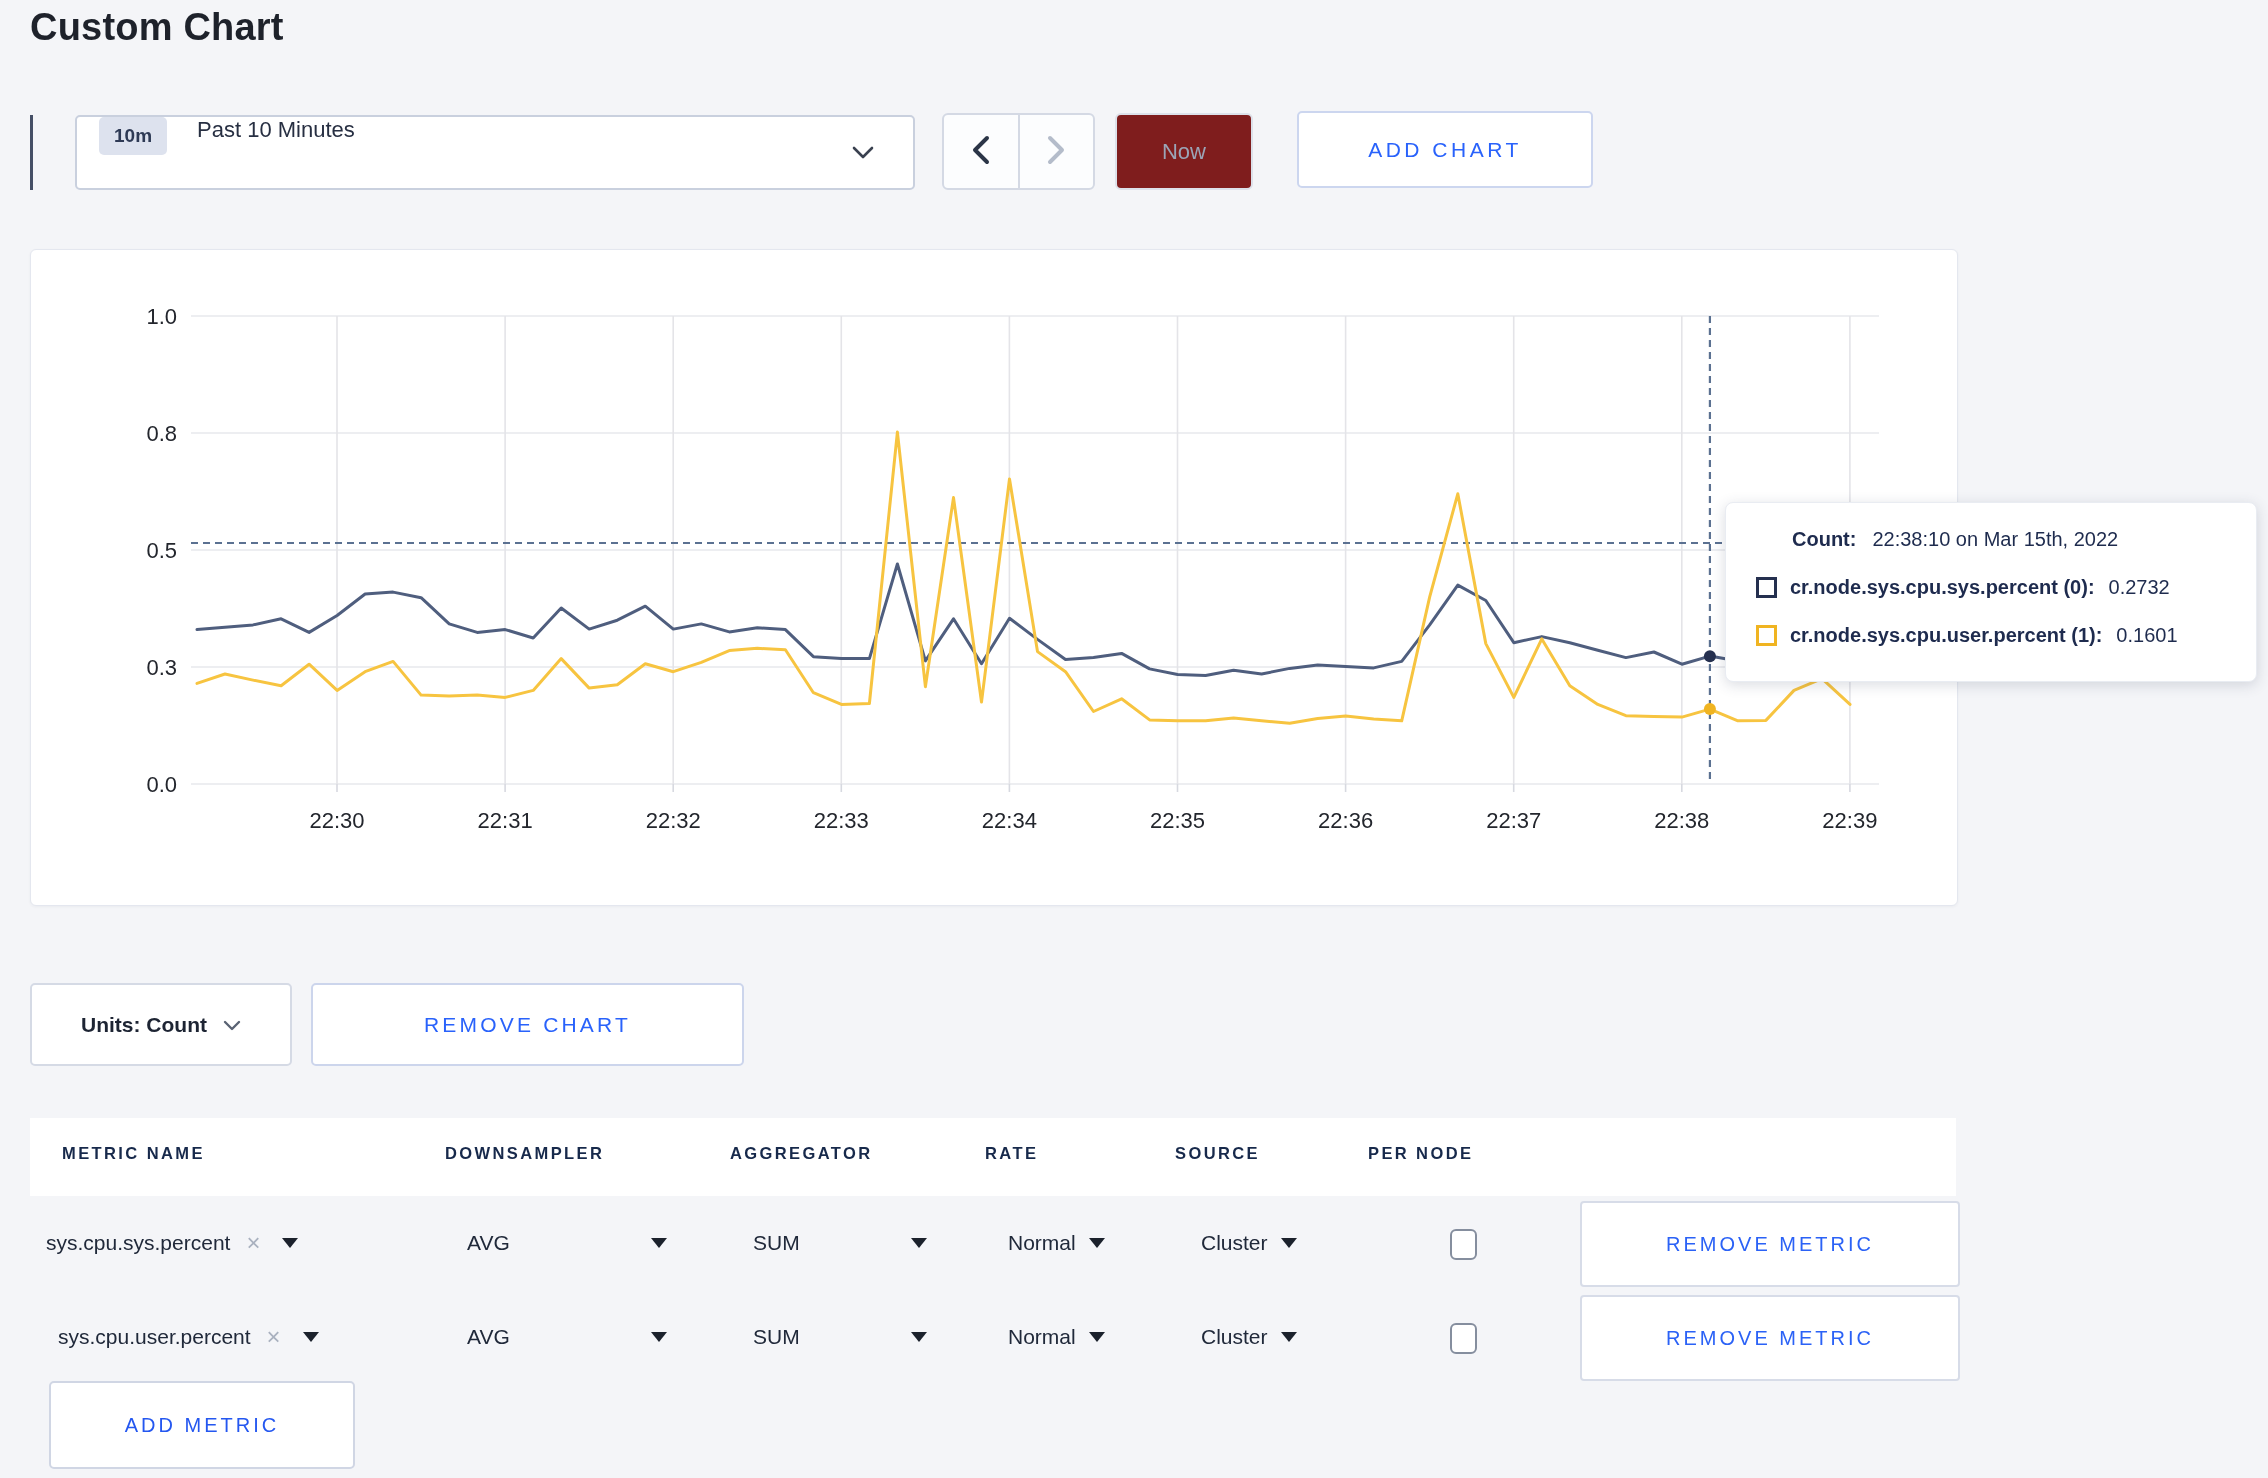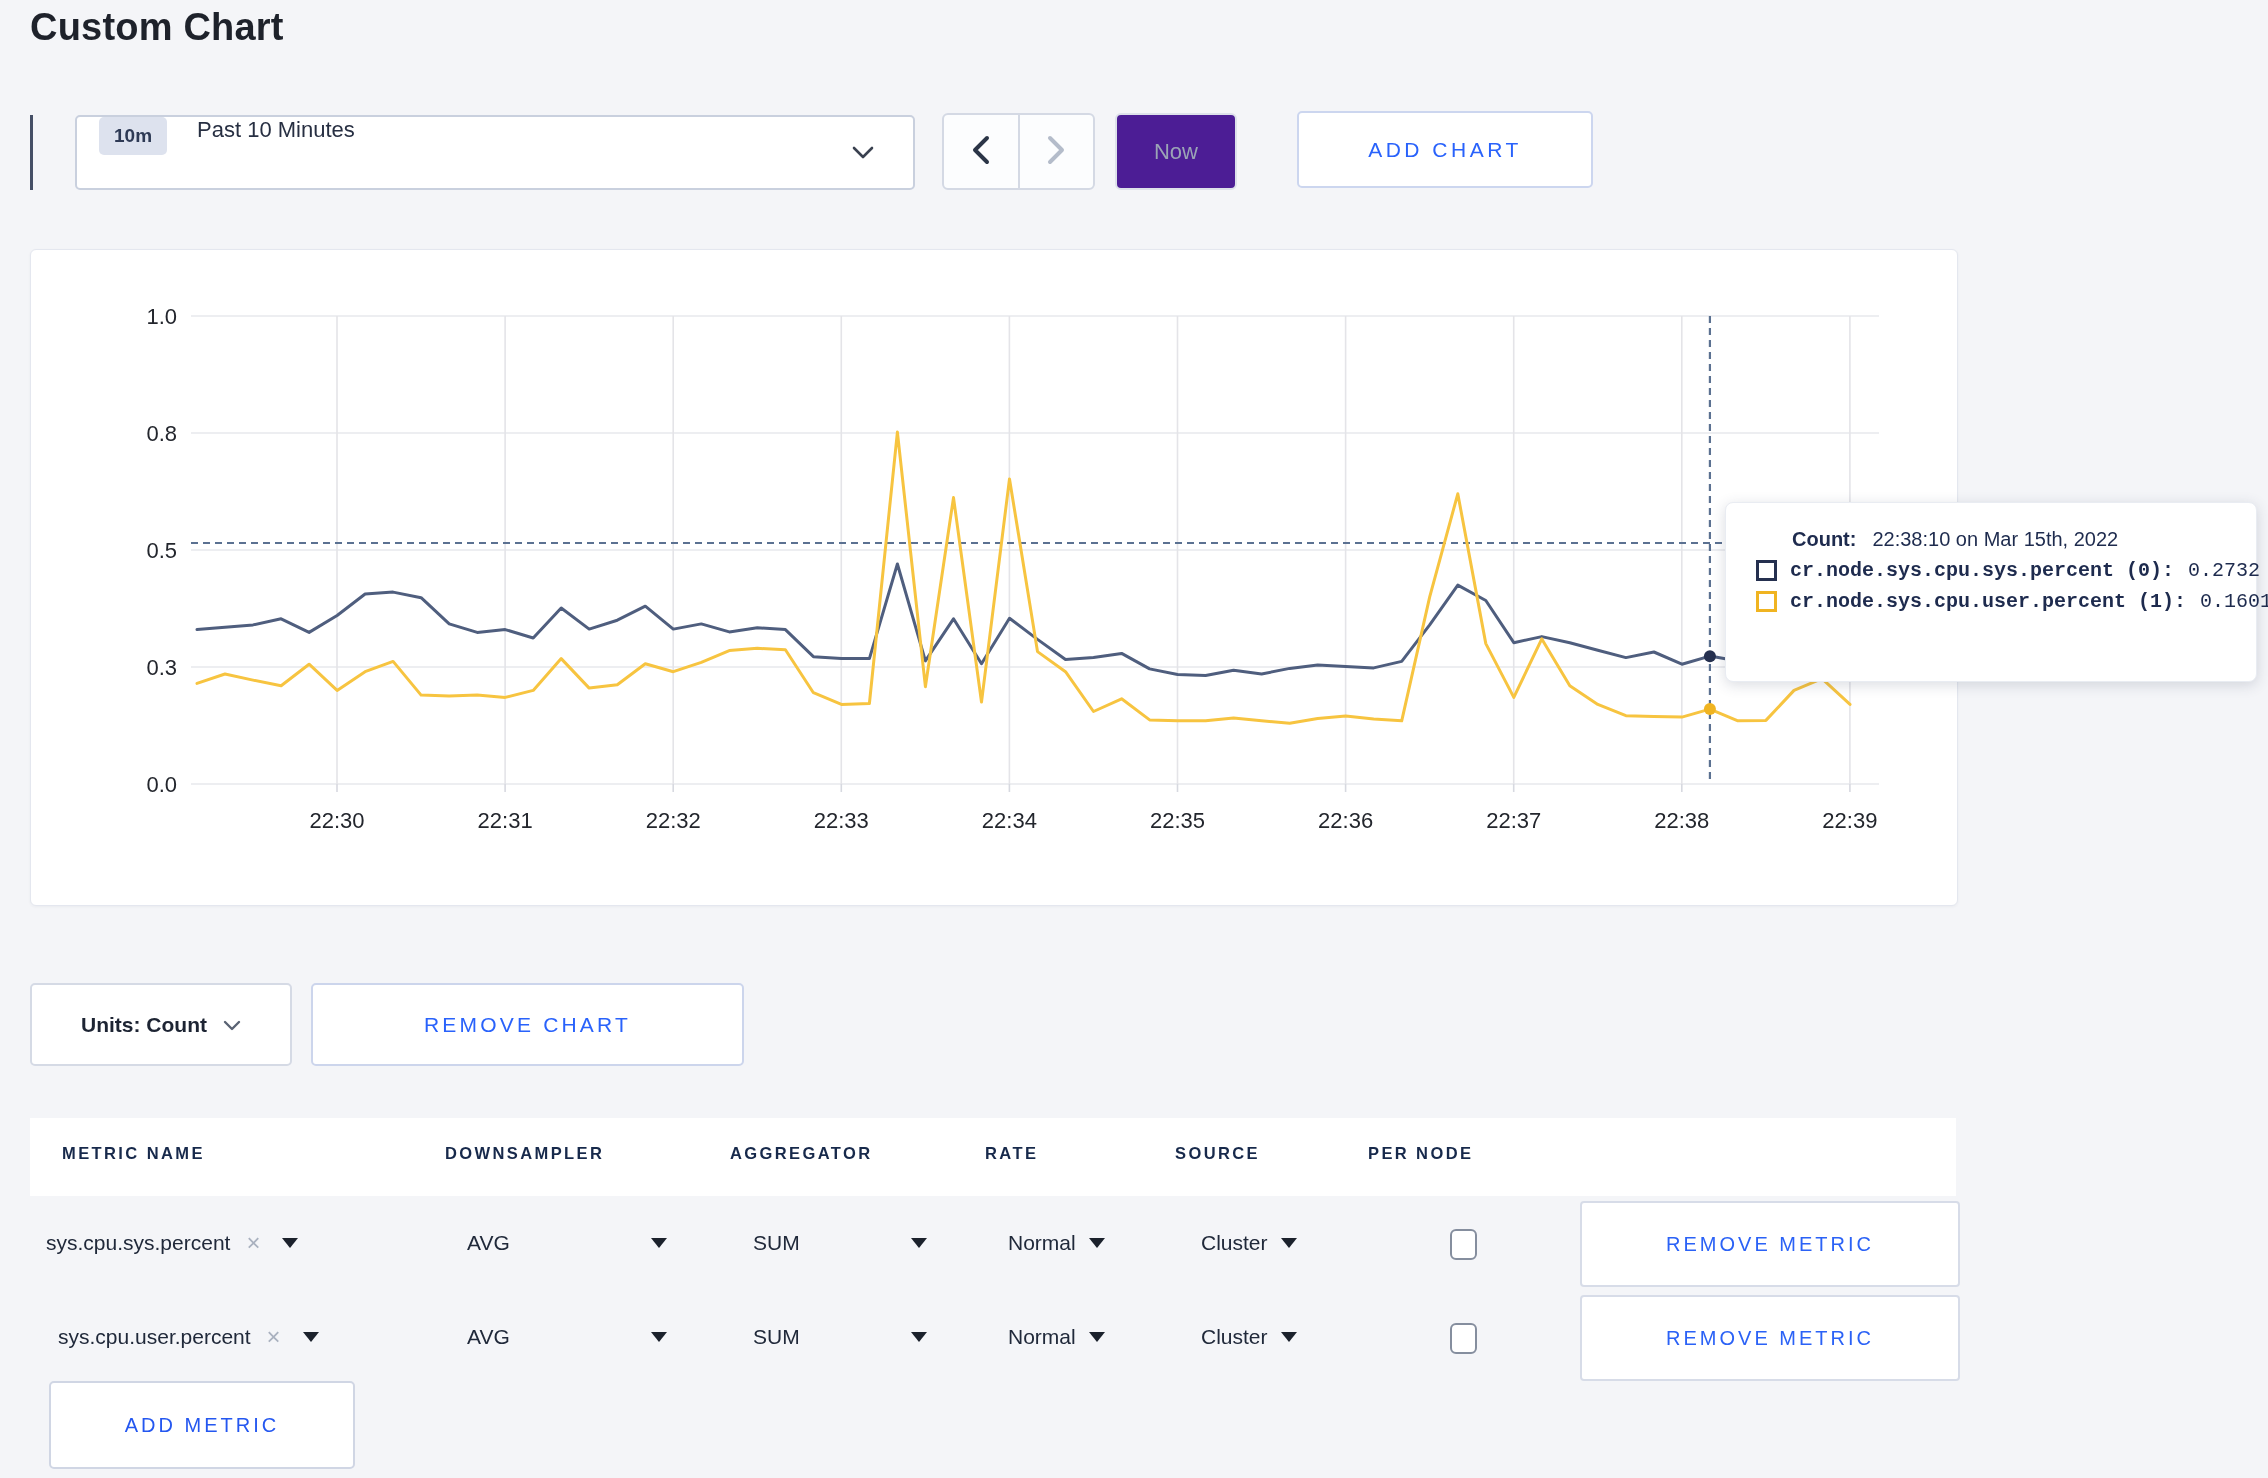--- a/index.html
+++ b/index.html
@@ -15,41 +15,41 @@
              display:flex;align-items:flex-start;cursor:pointer;}
   .ts-badge{margin-left:22px;background:#dde2ee;border-radius:5px;padding:8px 15px;
             font-size:19px;font-weight:bold;color:#2e3a55;}
   .ts-label{margin-left:30px;font-size:22px;color:#272f42;}
   .ts-chevron{position:absolute;right:38px;top:28px;}
 
   .nav-group{position:absolute;left:942px;top:113px;width:153px;height:77px;background:#fcfdfe;
              border:2px solid #d4d9e4;border-radius:6px;box-sizing:border-box;display:flex;}
   .nav-btn{flex:1;display:flex;align-items:center;justify-content:center;cursor:pointer;}
   .nav-btn.prev{border-right:2px solid #d4d9e4;}
-  .btn-now{position:absolute;left:1115px;top:113px;width:122px;height:77px;background:#4c1d95;
+  .btn-now{position:absolute;left:1115px;top:113px;width:138px;height:77px;background:#7f1d1d;
            border:2px solid #dde1ea;border-radius:6px;box-sizing:border-box;
            font-size:22px;color:#9ba4b6;display:flex;align-items:center;justify-content:center;}
   .btn-add-chart{position:absolute;left:1297px;top:111px;width:296px;height:77px;background:#fff;
            border:2px solid #ccd6ef;border-radius:5px;box-sizing:border-box;cursor:pointer;
            font-size:21px;color:#2962fb;letter-spacing:3.5px;font-weight:500;
            display:flex;align-items:center;justify-content:center;}
 
   
   .chart-card{position:absolute;left:30px;top:249px;width:1926px;height:655px;background:#fff;
               border:1px solid #e4e7ef;border-radius:6px;box-shadow:0 1px 3px rgba(40,50,70,.05);}
   .chart-card svg{position:absolute;left:0;top:0;}
 
   
   .chart-tooltip{position:absolute;left:1725px;top:502px;width:532px;height:180px;background:#fff;
                  border:1px solid #e9ecf2;border-radius:8px;box-sizing:border-box;
                  box-shadow:0 3px 14px rgba(50,60,90,.18);padding:25px 30px 0 30px;
                  font-size:20px;color:#1e2b4e;}
   .tt-time{padding-left:36px;white-space:nowrap;}
   .tt-time .lbl{font-weight:bold;margin-right:16px;}
-  .tt-row{display:flex;align-items:center;margin-top:8px;white-space:nowrap;font-family:Liberation Mono, monospace;}
+  .tt-row{display:flex;align-items:center;margin-top:25px;white-space:nowrap;}
   .tt-swatch{width:15px;height:15px;border:3px solid;background:#fff;margin-right:13px;flex:none;}
   .tt-name{font-weight:bold;}
   .tt-val{margin-left:14px;}
 
   
   .btn-units{position:absolute;left:30px;top:983px;width:262px;height:83px;background:#fff;
              border:2px solid #d5dae5;border-radius:5px;box-sizing:border-box;cursor:pointer;
              display:flex;align-items:center;justify-content:center;gap:16px;
              font-size:21px;font-weight:bold;color:#1d2433;}
   .btn-remove-chart{position:absolute;left:311px;top:983px;width:433px;height:83px;background:#fff;

